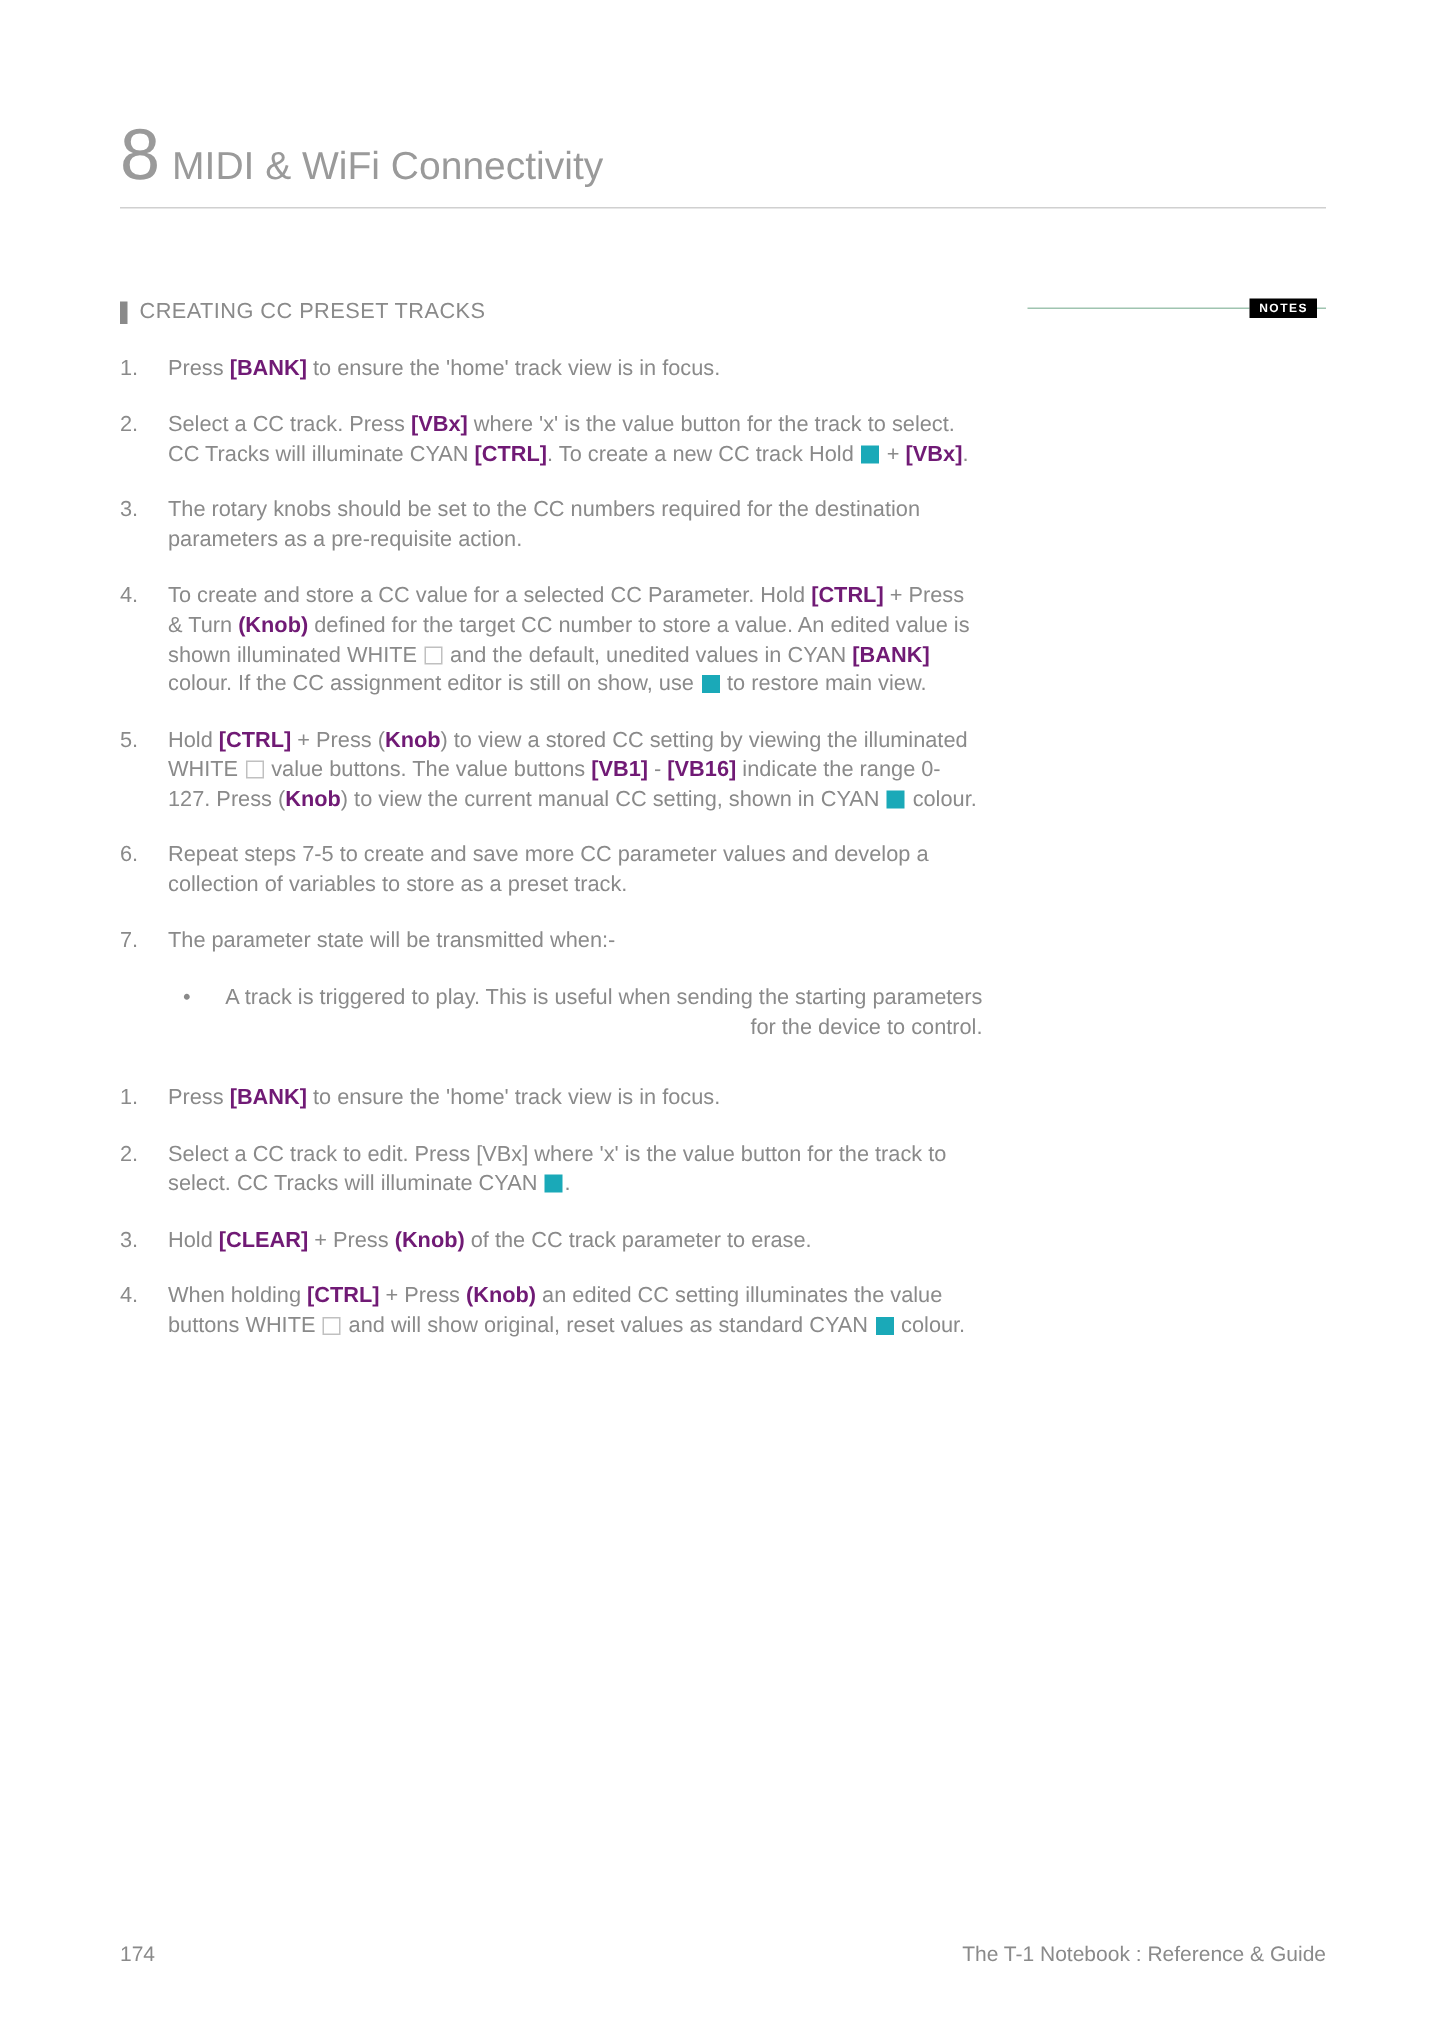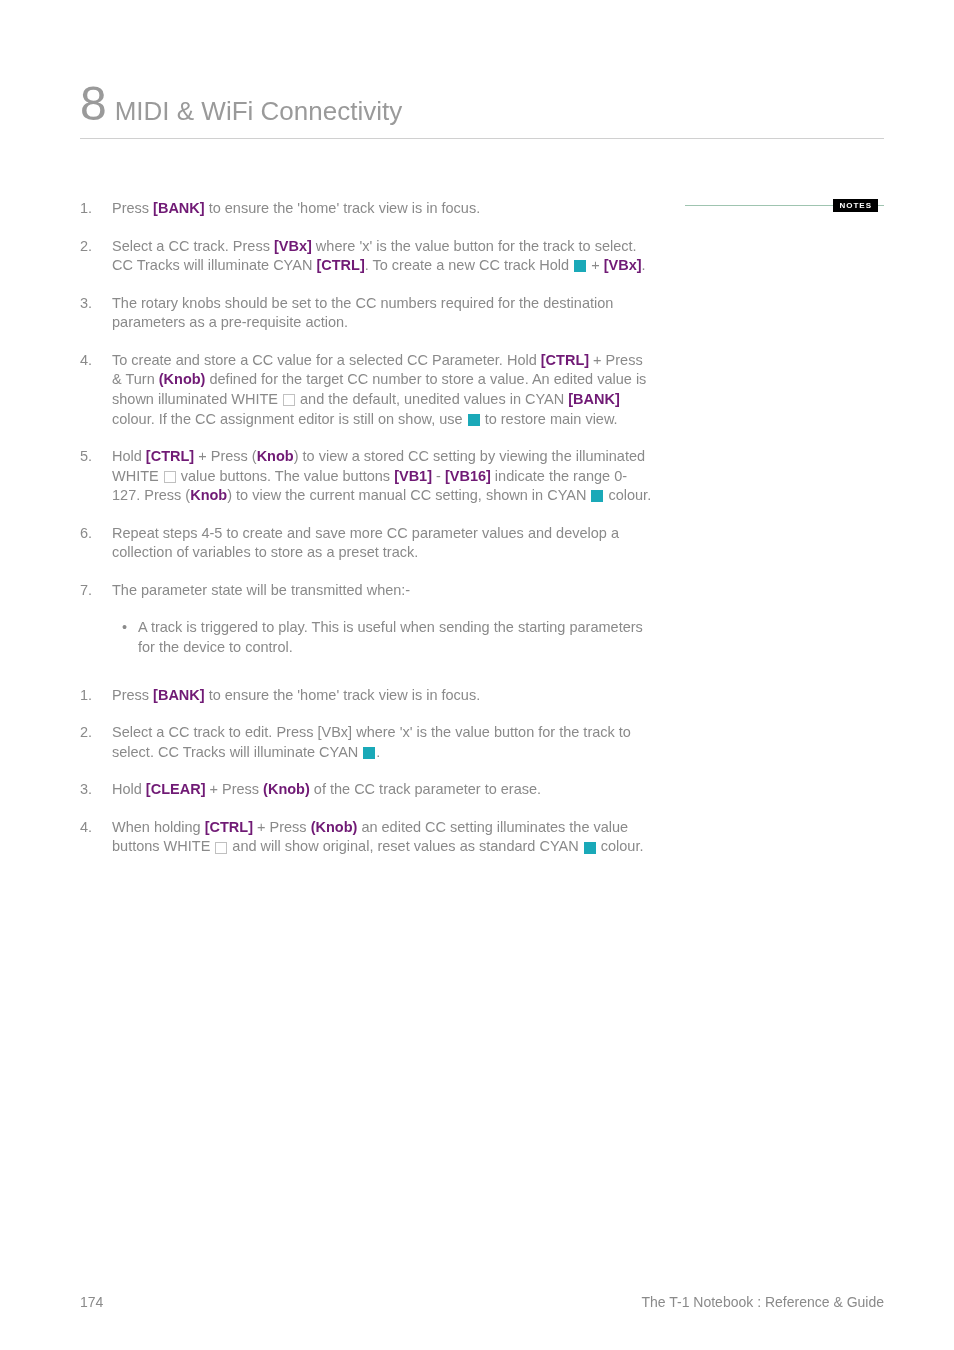--- a/index.html
+++ b/index.html
@@ -113,20 +113,21 @@
   }
   .sub-list {
     list-style: none;
     padding: 0;
     margin-top: 18px;
   }
   .sub-list > li {
     position: relative;
     padding-left: 26px;
     margin-bottom: 18px;
+    text-align: right;
   }
   .sub-list > li::before {
     content: "•";
     position: absolute;
     left: 10px;
     top: 0;
   }
   .swatch {
     display: inline-block;
     width: 12px;
@@ -156,27 +157,31 @@
 
   <div class="chapter-header">
     <span class="chapter-number">8</span>
     <span class="chapter-title">MIDI &amp; WiFi Connectivity</span>
   </div>
   <hr class="divider">
 
   <div class="content-area">
     <div class="main-content" id="main-content">
         <div class="section-block">
+          <div class="section-header">
+            <span class="section-bar"></span>
+            <span class="section-title">CREATING CC PRESET TRACKS</span>
+          </div>
           <ol class="numbered-list">
             <li>Press <b>[BANK]</b> to ensure the 'home' track view is in focus.</li>
             <li>Select a CC track. Press <b>[VBx]</b> where 'x' is the value button for the track to select. CC Tracks will illuminate CYAN <b>[CTRL]</b>. To create a new CC track Hold <span class="swatch cyan"></span> + <b>[VBx]</b>.</li>
             <li>The rotary knobs should be set to the CC numbers required for the destination parameters as a pre-requisite action.</li>
             <li>To create and store a CC value for a selected CC Parameter. Hold <b>[CTRL]</b> + Press &amp; Turn <b>(Knob)</b> defined for the target CC number to store a value. An edited value is shown illuminated WHITE <span class="swatch white"></span> and the default, unedited values in CYAN <b>[BANK]</b> colour. If the CC assignment editor is still on show, use <span class="swatch cyan"></span> to restore main view.</li>
             <li>Hold <b>[CTRL]</b> + Press (<b>Knob</b>) to view a stored CC setting by viewing the illuminated WHITE <span class="swatch white"></span> value buttons. The value buttons <b>[VB1]</b> - <b>[VB16]</b> indicate the range 0-127.  Press (<b>Knob</b>) to view the current manual CC setting, shown in CYAN <span class="swatch cyan"></span> colour.</li>
-            <li>Repeat steps 4-5 to create and save more CC parameter values and develop a collection of variables to store as a preset track.</li>
+            <li>Repeat steps 7-5 to create and save more CC parameter values and develop a collection of variables to store as a preset track.</li>
             <li>The parameter state will be transmitted when:-<ul class="sub-list">
                 <li>A track is triggered to play. This is useful when sending the starting parameters for the device to control.</li>
               </ul></li>
           </ol>
         </div>
         <div class="section-block">
           <ol class="numbered-list">
             <li>Press <b>[BANK]</b> to ensure the 'home' track view is in focus.</li>
             <li>Select a CC track to edit. Press [VBx] where 'x' is the value button for the track to select. CC Tracks will illuminate CYAN <span class="swatch cyan"></span>.</li>
             <li>Hold <b>[CLEAR]</b> + Press <b>(Knob)</b> of the CC track parameter to erase.</li>

